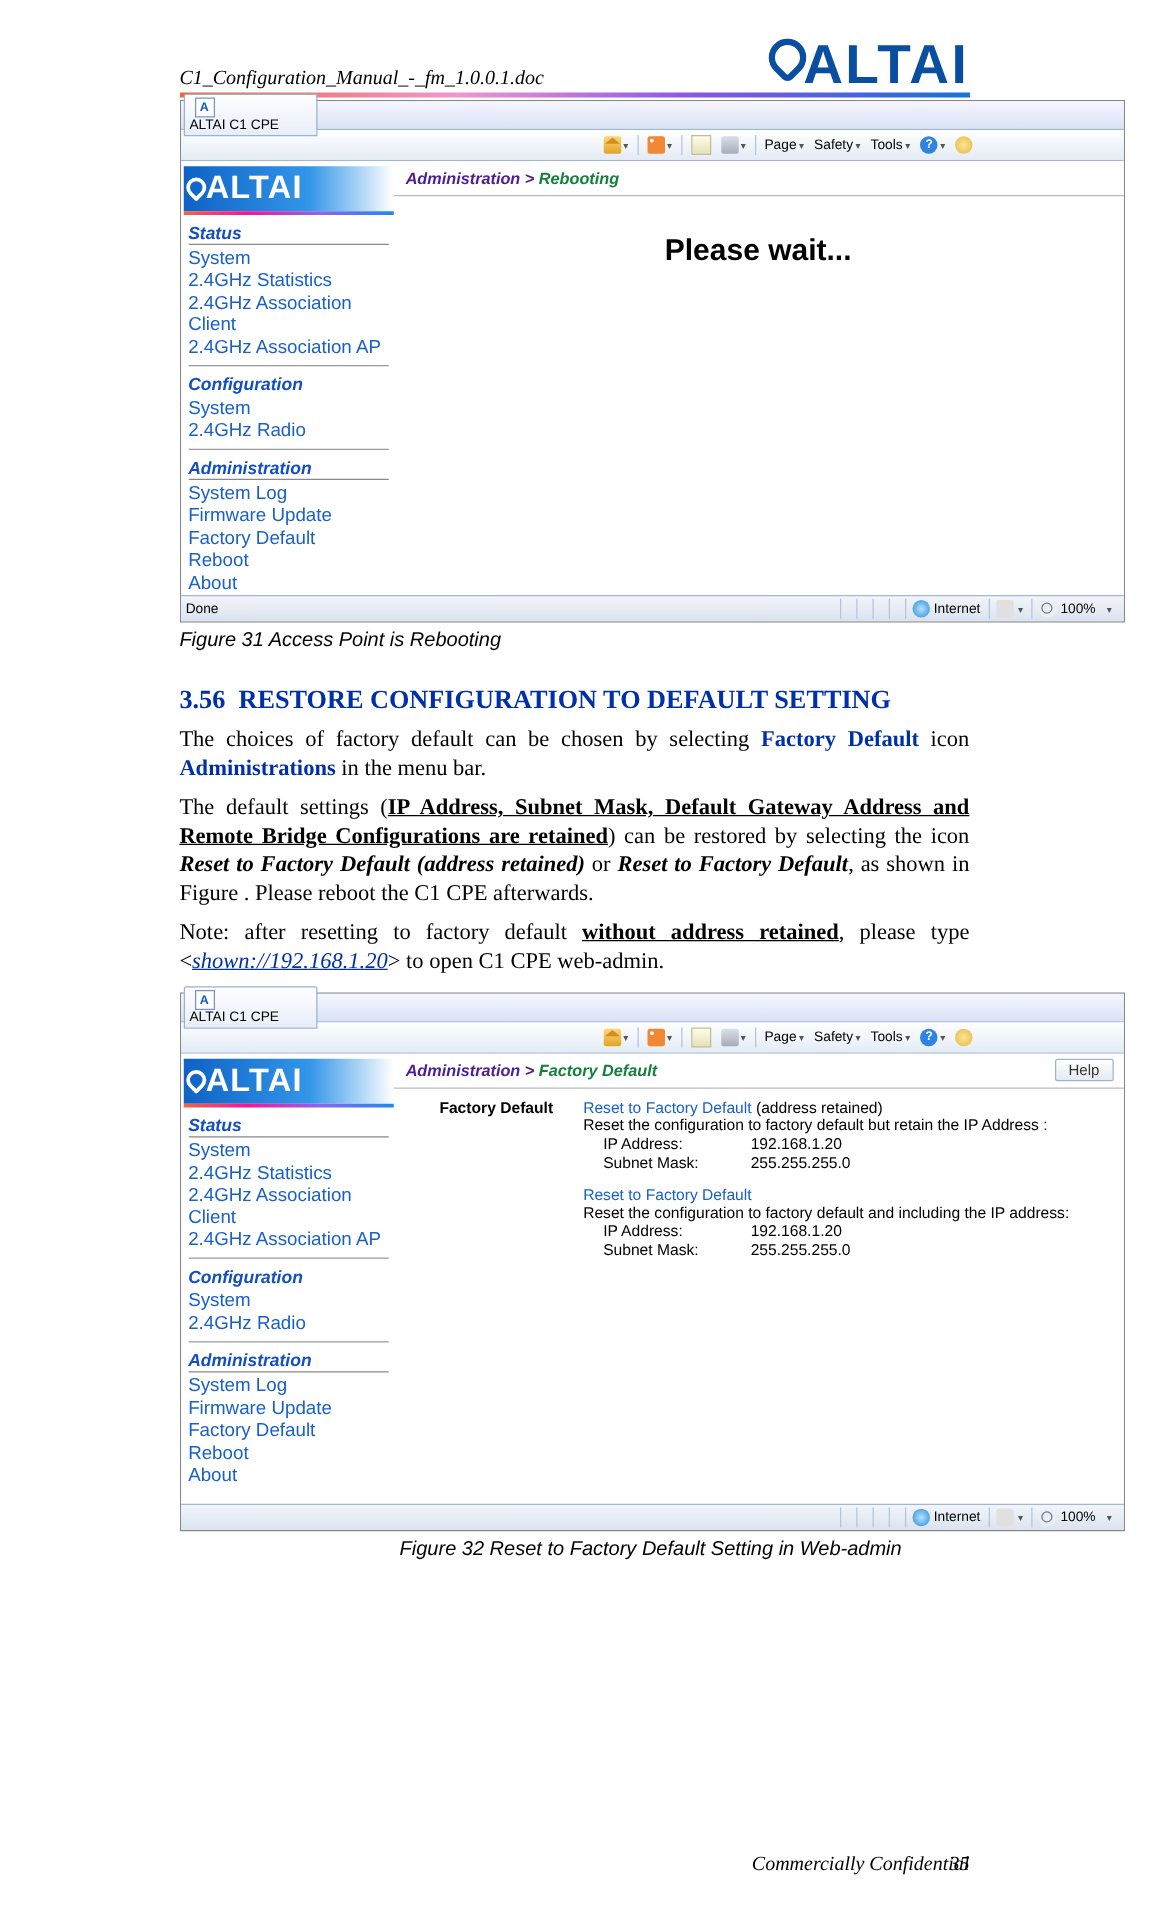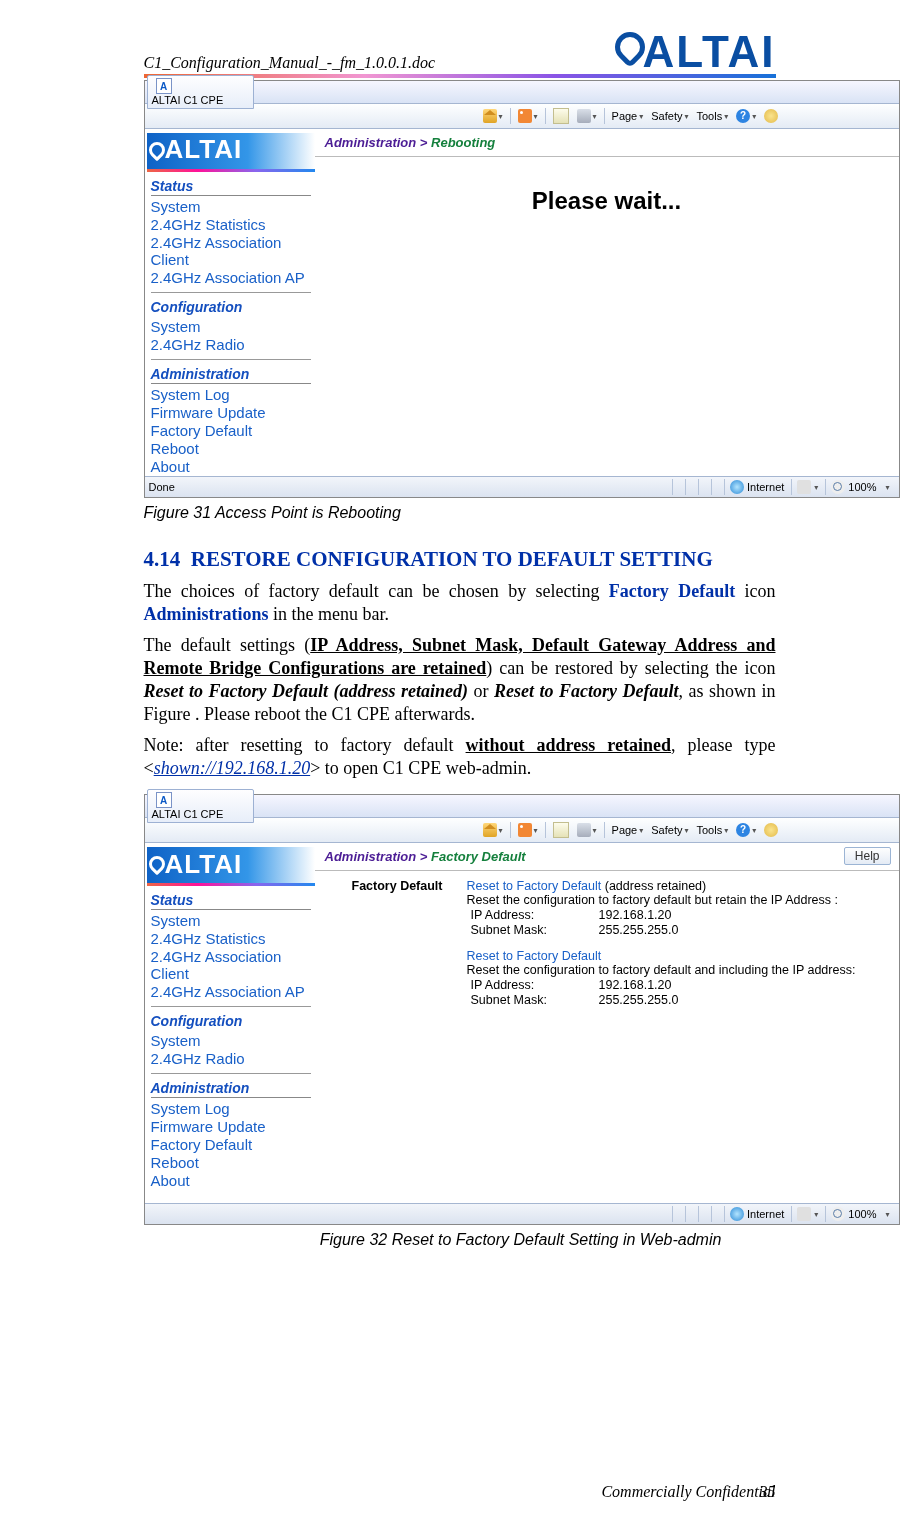--- a/index.html
+++ b/index.html
@@ -53,21 +53,21 @@
   .para{font-size:18px;line-height:1.28;text-align:justify;margin:8px 0}
   .kw-blue{font-weight:bold;color:#0030a8}
   .uline{text-decoration:underline;font-weight:bold}
   .ital{font-style:italic;font-weight:bold}
   .link{color:#0030a8;font-style:italic;text-decoration:underline}
   .fd-content{font-family:Arial;padding:8px 18px;font-size:12.5px}
   .fd-row{display:flex;align-items:flex-start;gap:24px;margin-bottom:12px}
   .fd-label{font-weight:bold;width:110px;text-align:right;color:#000}
   .fd-block .t{color:#1960c8}
   .fd-block .n{color:#000}
-  .kv{display:flex;gap:28px;margin:1px 4px}
+  .kv{display:flex;gap:18px;margin:1px 16px}
   .kv .k{width:100px}
   .foot{position:absolute;bottom:26px;left:48px;right:48px;display:flex;justify-content:space-between;font-style:italic;font-size:16px}
   .foot .pg{width:100%;text-align:right;position:absolute}
   .foot .conf{margin-left:auto;position:relative;z-index:1}
 </style>
 </head>
 <body>
 
 <div class="page">
   <div class="page-head">
@@ -168,21 +168,21 @@
       <div class="cell">
           <span class="ico zoom"></span>
           <span>100%</span>
           <span class="caret" style="margin-left:6px">▾</span>
         </div>
     </div>
   </div>
   <div class="caption">Figure 31    Access Point is Rebooting</div>
 
   <div class="h2">
-    <span class="num">4.14</span>&nbsp;&nbsp;<span class="caps">RESTORE CONFIGURATION TO DEFAULT SETTING</span>
+    <span class="num">3.56</span>&nbsp;&nbsp;<span class="caps">RESTORE CONFIGURATION TO DEFAULT SETTING</span>
   </div>
   <p class="para">
     <span>The choices of factory default can be chosen by selecting </span><span class="kw-blue">Factory Default</span><span> icon </span><span class="kw-blue">Administrations</span><span> in the menu bar.</span>
   </p>
   <p class="para">
     <span>The default settings (</span><span class="uline">IP Address, Subnet Mask, Default Gateway Address and Remote Bridge Configurations are retained</span><span>) can be restored by selecting the icon </span><span class="ital">Reset to Factory Default (address retained)</span><span> or </span><span class="ital">Reset to Factory Default</span><span>, as shown in Figure . Please reboot the C1 CPE afterwards.</span>
   </p>
   <p class="para">
     <span>Note: after resetting to factory default </span><span class="uline">without address retained</span><span>, please type &lt;</span><span class="link">shown://192.168.1.20</span><span>&gt; to open C1 CPE web-admin.</span>
   </p>

